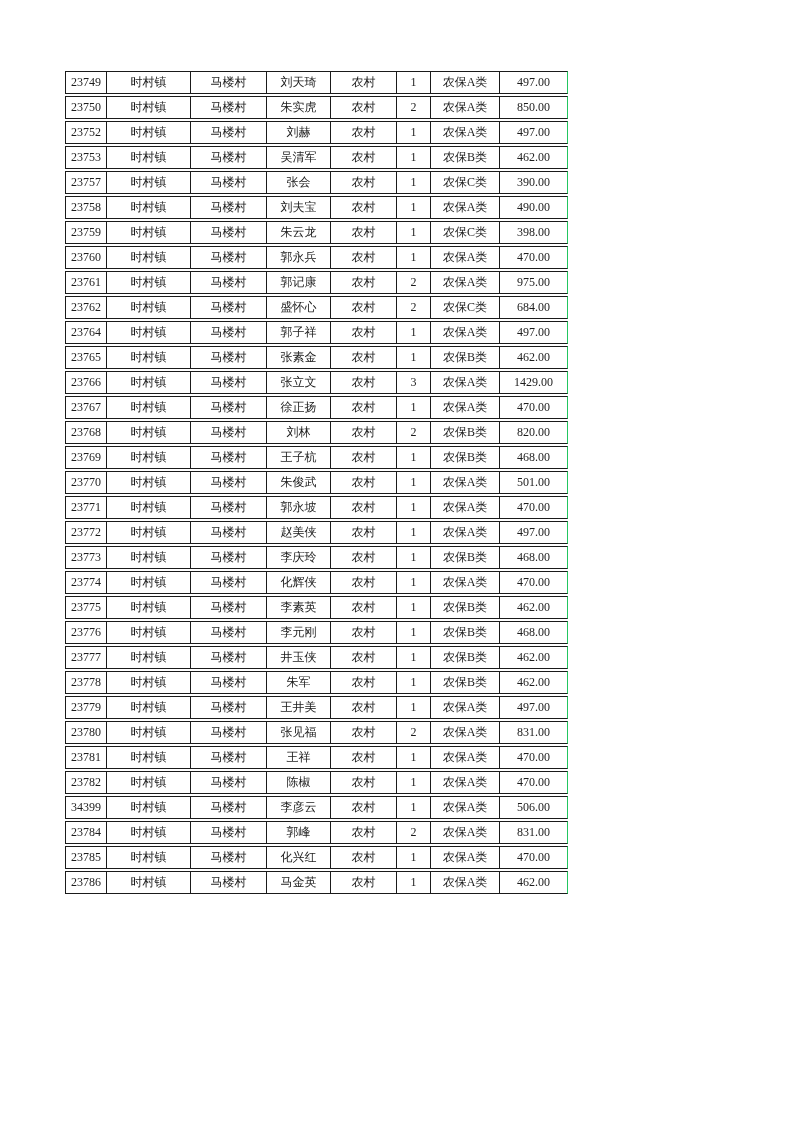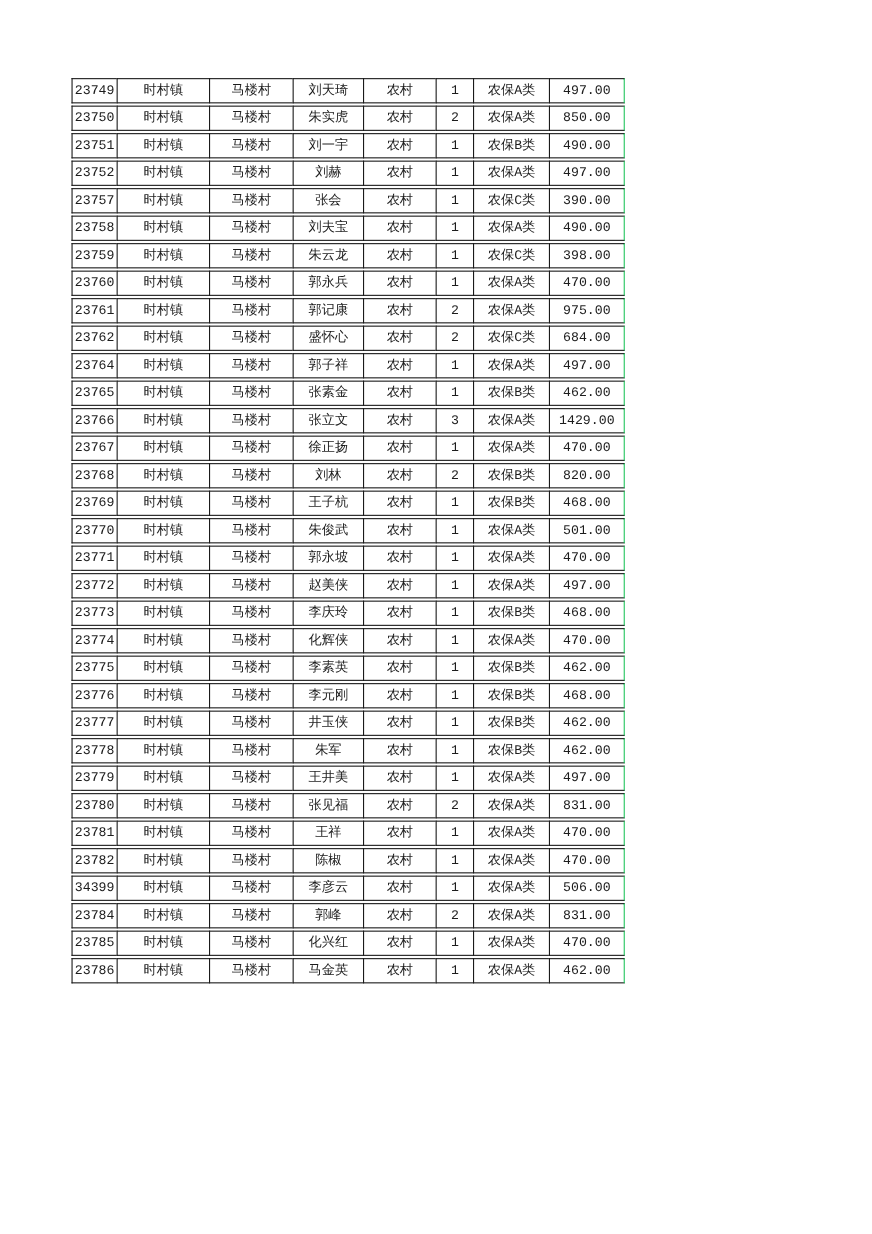--- a/index.html
+++ b/index.html
@@ -6,21 +6,21 @@
     margin: 0;
     padding: 0;
     background: #ffffff;
   }
   .page {
     position: relative;
     width: 793px;
     height: 896px;
     background: #ffffff;
     overflow: hidden;
-    font-family: Liberation Mono, monospace;
+    font-family: Liberation Serif, serif;
     color: #1c1c1c;
   }
   table.grid {
     position: absolute;
     left: 65px;
     top: 69px;
     border-collapse: separate;
     border-spacing: 0 2px;
     table-layout: fixed;
   }
@@ -79,38 +79,38 @@
           <td>23750</td>
           <td>时村镇</td>
           <td>马楼村</td>
           <td>朱实虎</td>
           <td>农村</td>
           <td>2</td>
           <td>农保A类</td>
           <td>850.00</td>
         </tr>
         <tr>
-          <td>23751</td>
-          <td>时村镇</td>
-          <td>马楼村</td>
-          <td>刘一宇</td>
-          <td>农村</td>
-          <td>1</td>
-          <td>农保B类</td>
-          <td>490.00</td>
-        </tr>
-        <tr>
           <td>23752</td>
           <td>时村镇</td>
           <td>马楼村</td>
           <td>刘赫</td>
           <td>农村</td>
           <td>1</td>
           <td>农保A类</td>
           <td>497.00</td>
+        </tr>
+        <tr>
+          <td>23753</td>
+          <td>时村镇</td>
+          <td>马楼村</td>
+          <td>吴清军</td>
+          <td>农村</td>
+          <td>1</td>
+          <td>农保B类</td>
+          <td>462.00</td>
         </tr>
         <tr>
           <td>23757</td>
           <td>时村镇</td>
           <td>马楼村</td>
           <td>张会</td>
           <td>农村</td>
           <td>1</td>
           <td>农保C类</td>
           <td>390.00</td>

